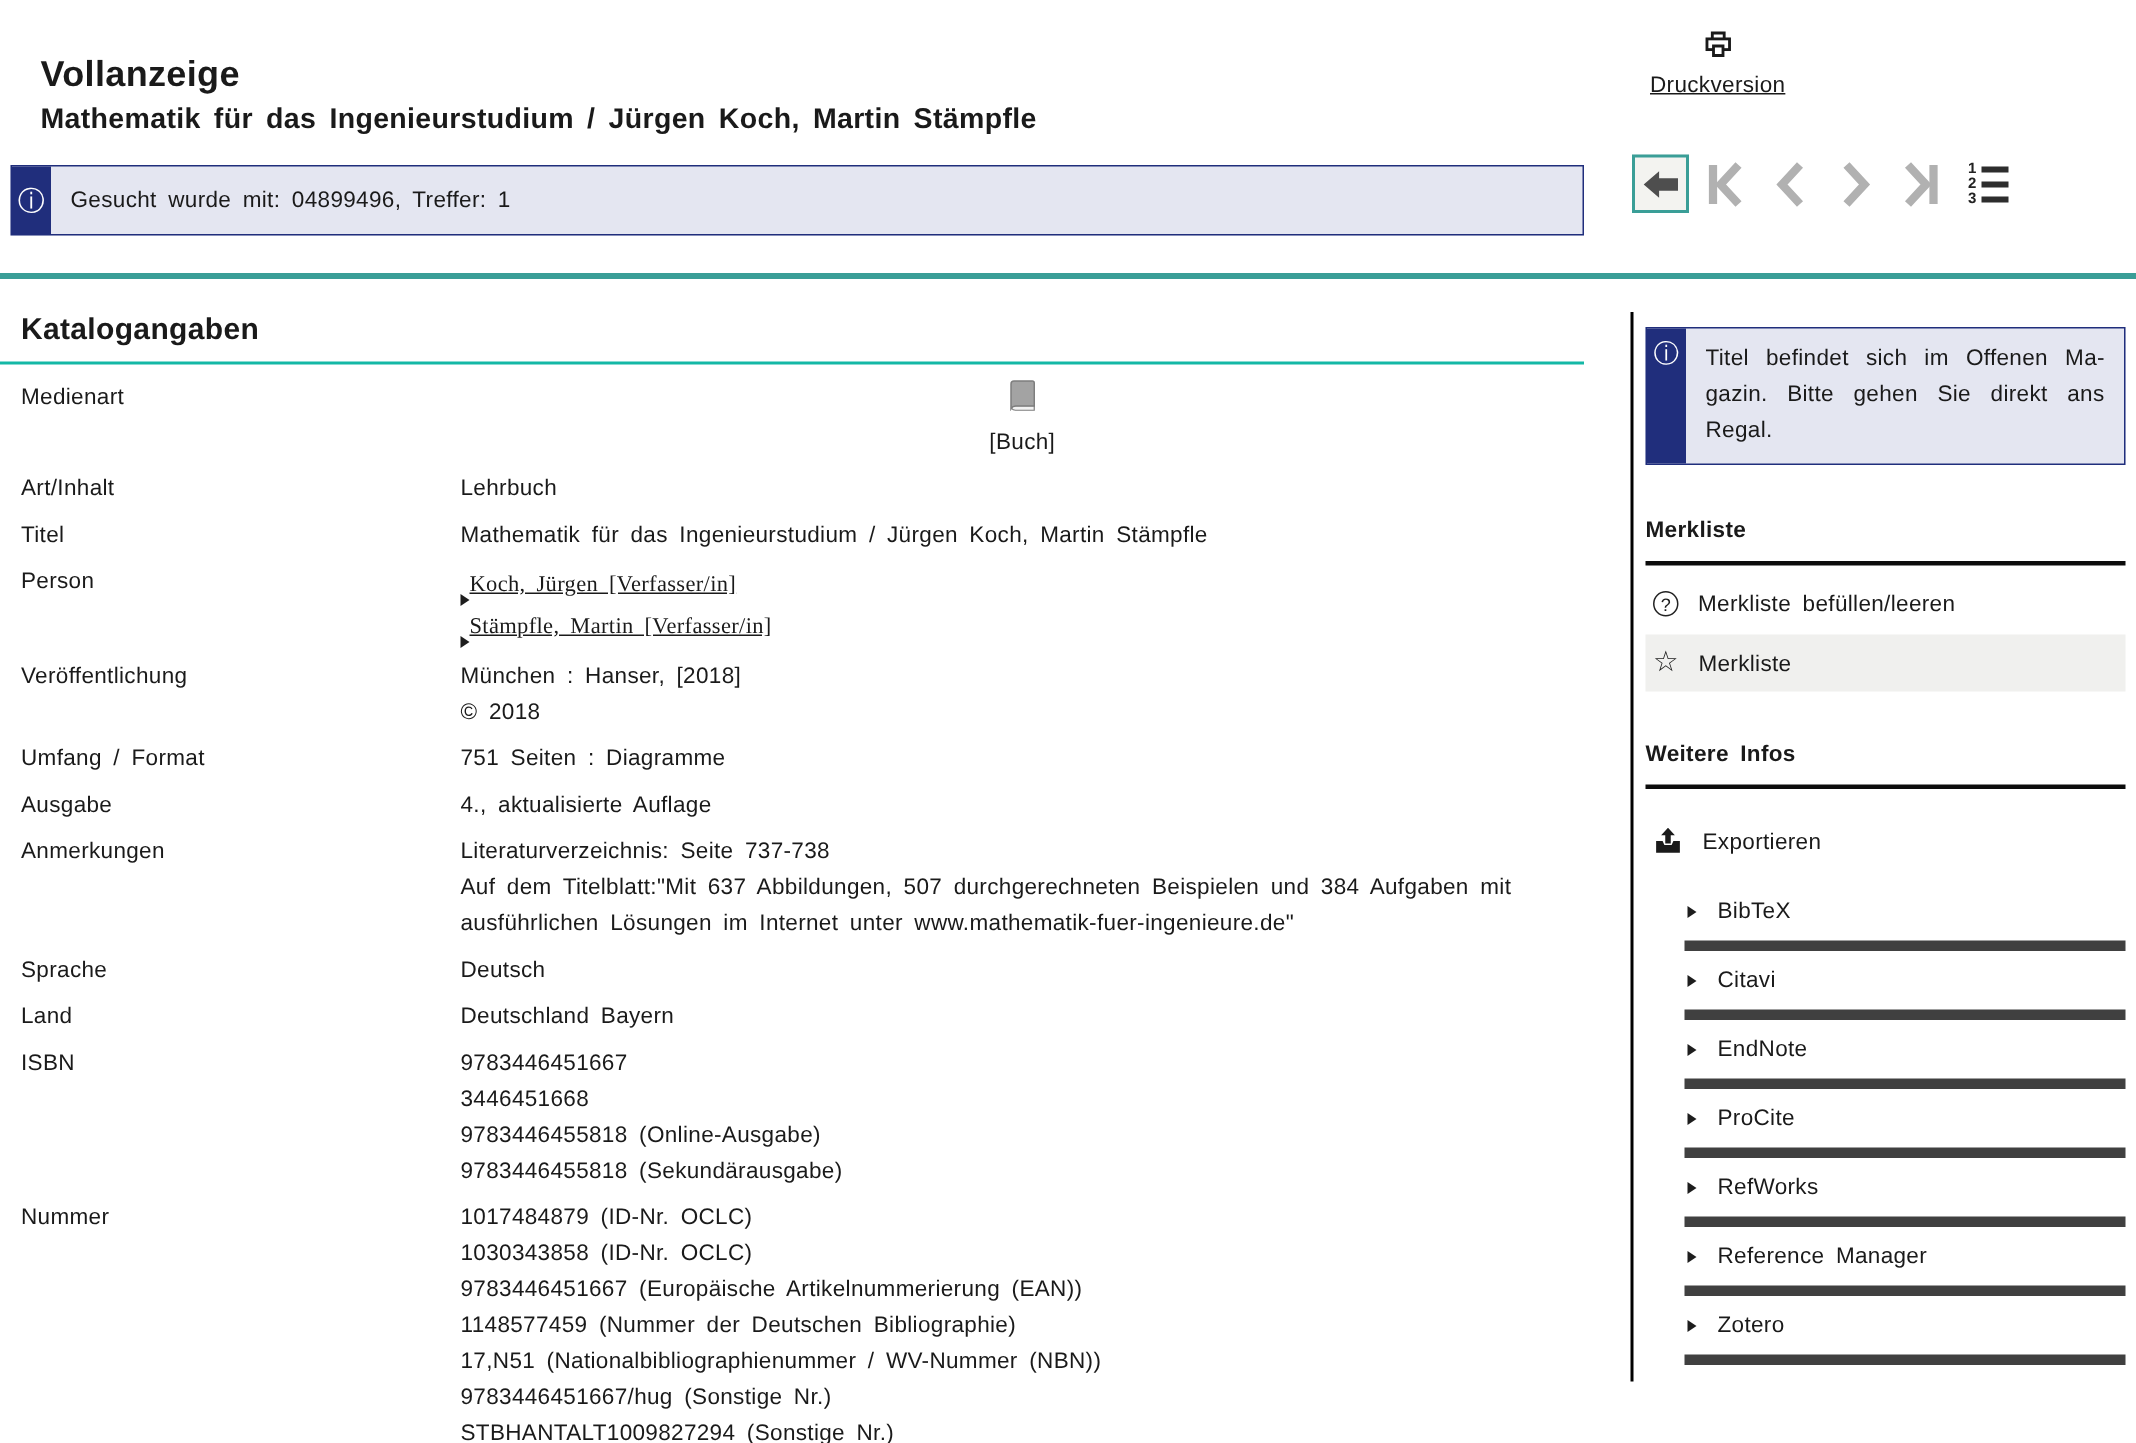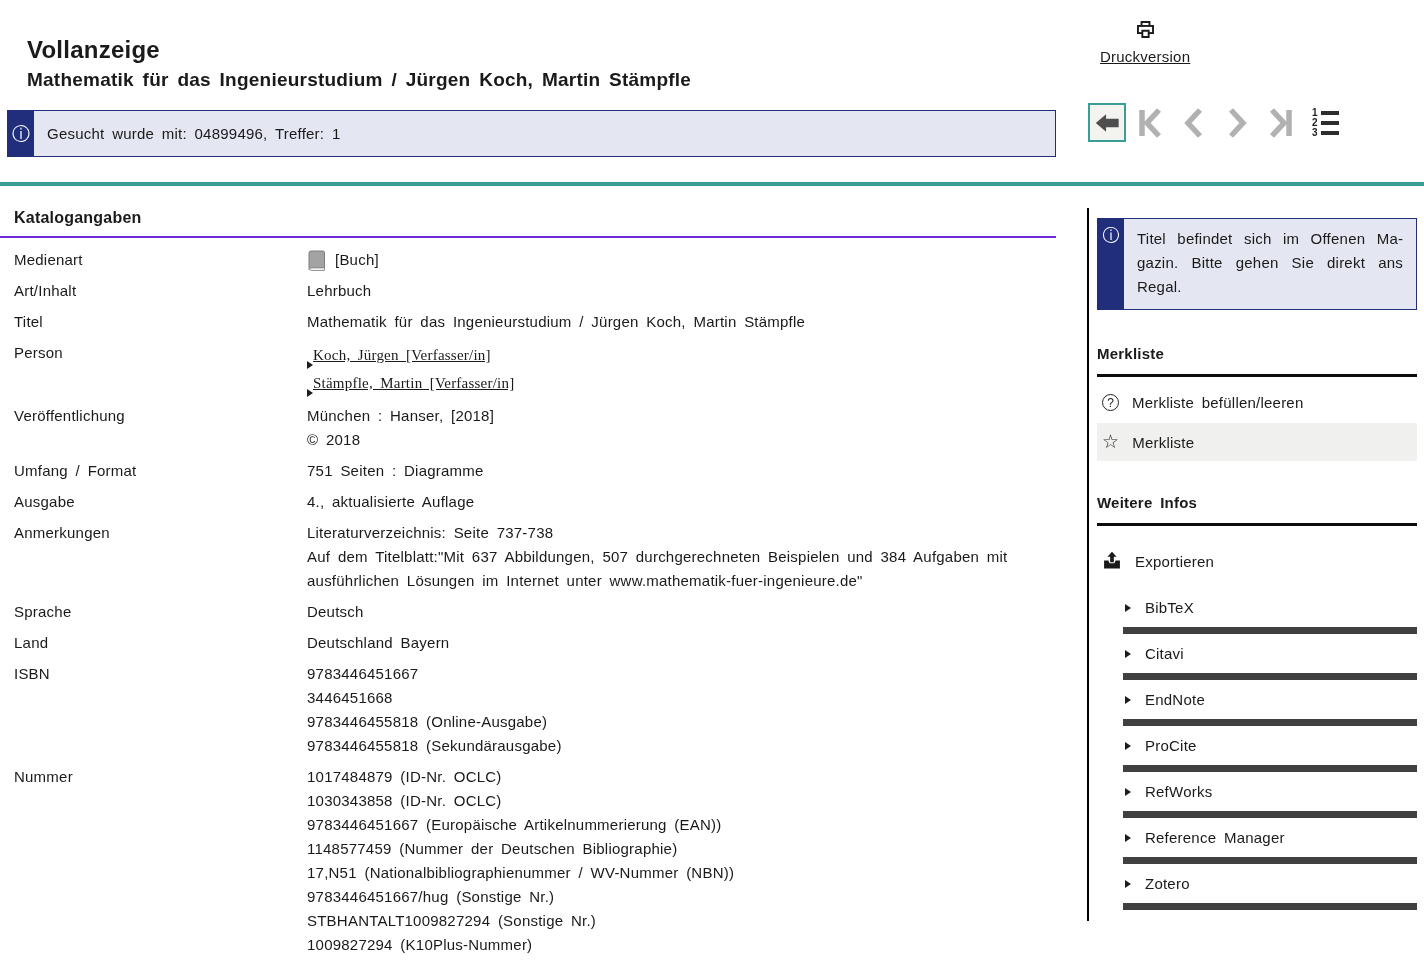--- a/index.html
+++ b/index.html
@@ -67,29 +67,29 @@
 
   
   .teal-divider {
     position:absolute; left:0; top:182px; width:1424px; height:4px;
     background:var(--teal,#3a9e97);
   }
 
   
   .main { position:absolute; left:0; top:207px; width:1056px; }
   .catalog-heading {
-    font-weight:bold; font-size:16px;
+    font-weight:bold; font-size:20px;
     padding:2px 0 9px 14px;
-    border-bottom:2px solid #6d28d9;
+    border-bottom:2px solid #14b8a6;
     margin-bottom:10px;
   }
   .cat-row { display:flex; align-items:flex-start; margin-bottom:7px; }
   .cat-label { flex:none; width:307px; padding-left:14px; line-height:24px; }
   .cat-value { flex:1; line-height:24px; }
-  .val-line { line-height:24px; }
+  .val-line { line-height:24px;flex-direction:column; }
   .val-line.with-icon { display:flex; align-items:center; gap:9px; }
   .link-line { display:flex; align-items:flex-end; line-height:28px;font-family:Liberation Serif, serif; }
   .tri {
     width:0; height:0; flex:none;
     border-left:6px solid #1d1d1d;
     border-top:4.5px solid transparent;
     border-bottom:4.5px solid transparent;
   }
 
   

